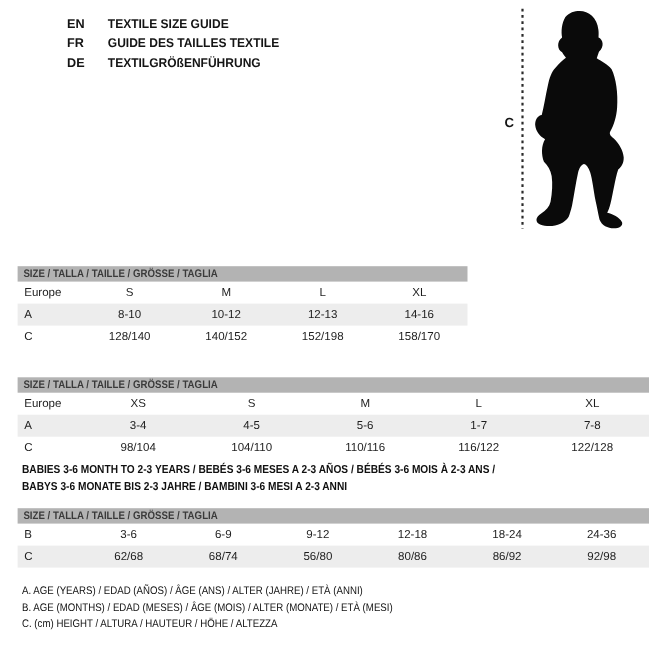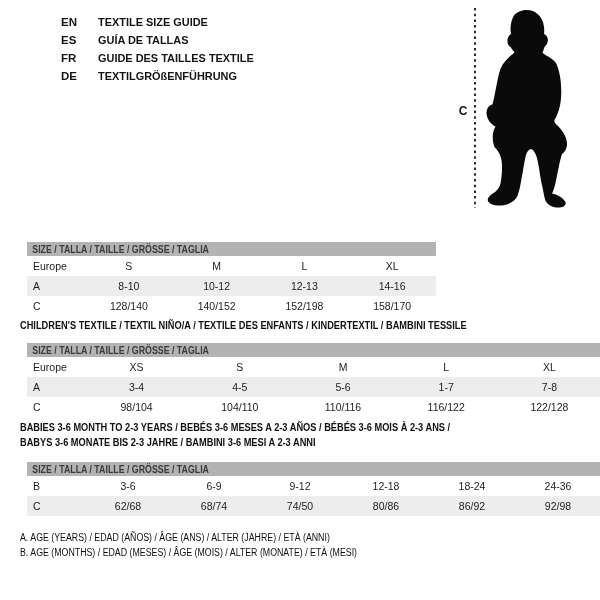--- a/index.html
+++ b/index.html
@@ -18,44 +18,40 @@
   .c-label{position:absolute;left:16px;top:104px;width:14px;text-align:center;font-weight:700;font-size:12px;color:#161616;}
   
   .ttl{position:absolute;left:20px;font-size:10.5px;font-weight:700;color:#101010;line-height:14px;white-space:nowrap;}
   .ttl .cond{display:inline-block;transform:scaleX(.88);transform-origin:0 50%;white-space:nowrap;}
   .ttl.t1{top:215px;}
   .ttl.t2{top:318px;}
   .ttl.t3{top:420px;line-height:15px;}
   .legend{position:absolute;left:20px;top:530px;font-size:10px;font-weight:400;color:#101010;line-height:15px;}
   .legend .cond{display:inline-block;transform:scaleX(.88);transform-origin:0 50%;white-space:nowrap;}
   
-  .sizetable{position:absolute;left:27px;}
+  .sizetable{position:absolute;left:16px;}
   .sizetable.t1{top:242px;width:409px;}
   .sizetable.t2{top:343px;width:574px;}
   .sizetable.t3{top:462px;width:574px;}
   .band{height:14px;background:var(--band,#b3b3b3);display:flex;align-items:center;}
   .band span{font-size:10px;font-weight:700;color:#3a3a3a;padding-left:6px;transform:scaleX(.88);transform-origin:0 50%;white-space:nowrap;}
   .trow{height:20px;display:flex;align-items:center;font-size:10.5px;color:#1d1d1d;}
   .trow.shaded{background:var(--rowalt,#ededed);}
   .rlabel{flex:0 0 52px;padding-left:6px;white-space:nowrap;}
   .tcell{flex:1;text-align:center;white-space:nowrap;}
 </style>
 </head>
 <body>
 
 <div id="canvas">
 
   <div class="lang-block">
     <div class="lang-row">
       <span class="lang-code">EN</span>
       <span class="lang-label">TEXTILE SIZE GUIDE</span>
-    </div>
-    <div class="lang-row">
-      <span class="lang-code">ES</span>
-      <span class="lang-label">GUÍA DE TALLAS</span>
     </div>
     <div class="lang-row">
       <span class="lang-code">FR</span>
       <span class="lang-label">GUIDE DES TAILLES TEXTILE</span>
     </div>
     <div class="lang-row">
       <span class="lang-code">DE</span>
       <span class="lang-label">TEXTILGRÖßENFÜHRUNG</span>
     </div>
   </div>
@@ -98,23 +94,20 @@
         C59.5 70.5 61.5 65 65 61.5
         C68.5 57.5 72 54.5 74.5 52.5
         C73.5 51 72 49.5 71 47.5
         C66.5 45 66 37.5 71 34
         C70 29 70.5 21 74 15.5
         C77.5 11.5 82 10 87 10 Z"></path>
     </svg>
     <span class="c-label">C</span>
   </div>
 
-  <div class="ttl t2">
-    <span class="cond">CHILDREN'S TEXTILE / TEXTIL NIÑO/A / TEXTILE DES ENFANTS / KINDERTEXTIL / BAMBINI TESSILE</span>
-  </div>
   <div class="ttl t3">
     <div><span class="cond">BABIES 3-6 MONTH TO 2-3 YEARS / BEBÉS 3-6 MESES A 2-3 AÑOS / BÉBÉS 3-6 MOIS À 2-3 ANS /</span></div>
     <div><span class="cond">BABYS 3-6 MONATE BIS 2-3 JAHRE / BAMBINI 3-6 MESI A 2-3 ANNI</span></div>
   </div>
 
   <div class="sizetable t1">
       <div class="band">
         <span>SIZE / TALLA / TAILLE / GRÖSSE / TAGLIA</span>
       </div>
       <div class="trow">
@@ -178,25 +171,26 @@
         <span class="tcell">6-9</span>
         <span class="tcell">9-12</span>
         <span class="tcell">12-18</span>
         <span class="tcell">18-24</span>
         <span class="tcell">24-36</span>
       </div>
       <div class="trow shaded">
         <span class="rlabel">C</span>
         <span class="tcell">62/68</span>
         <span class="tcell">68/74</span>
-        <span class="tcell">74/50</span>
+        <span class="tcell">56/80</span>
         <span class="tcell">80/86</span>
         <span class="tcell">86/92</span>
         <span class="tcell">92/98</span>
       </div>
     </div>
 
   <div class="legend">
     <div><span class="cond">A. AGE (YEARS) / EDAD (AÑOS) / ÂGE (ANS) / ALTER (JAHRE) / ETÀ (ANNI)</span></div>
     <div><span class="cond">B. AGE (MONTHS) / EDAD (MESES) / ÂGE (MOIS) / ALTER (MONATE) / ETÀ (MESI)</span></div>
+    <div><span class="cond">C. (cm) HEIGHT / ALTURA / HAUTEUR / HÖHE / ALTEZZA</span></div>
   </div>
 
 </div>
 
 </body></html>

